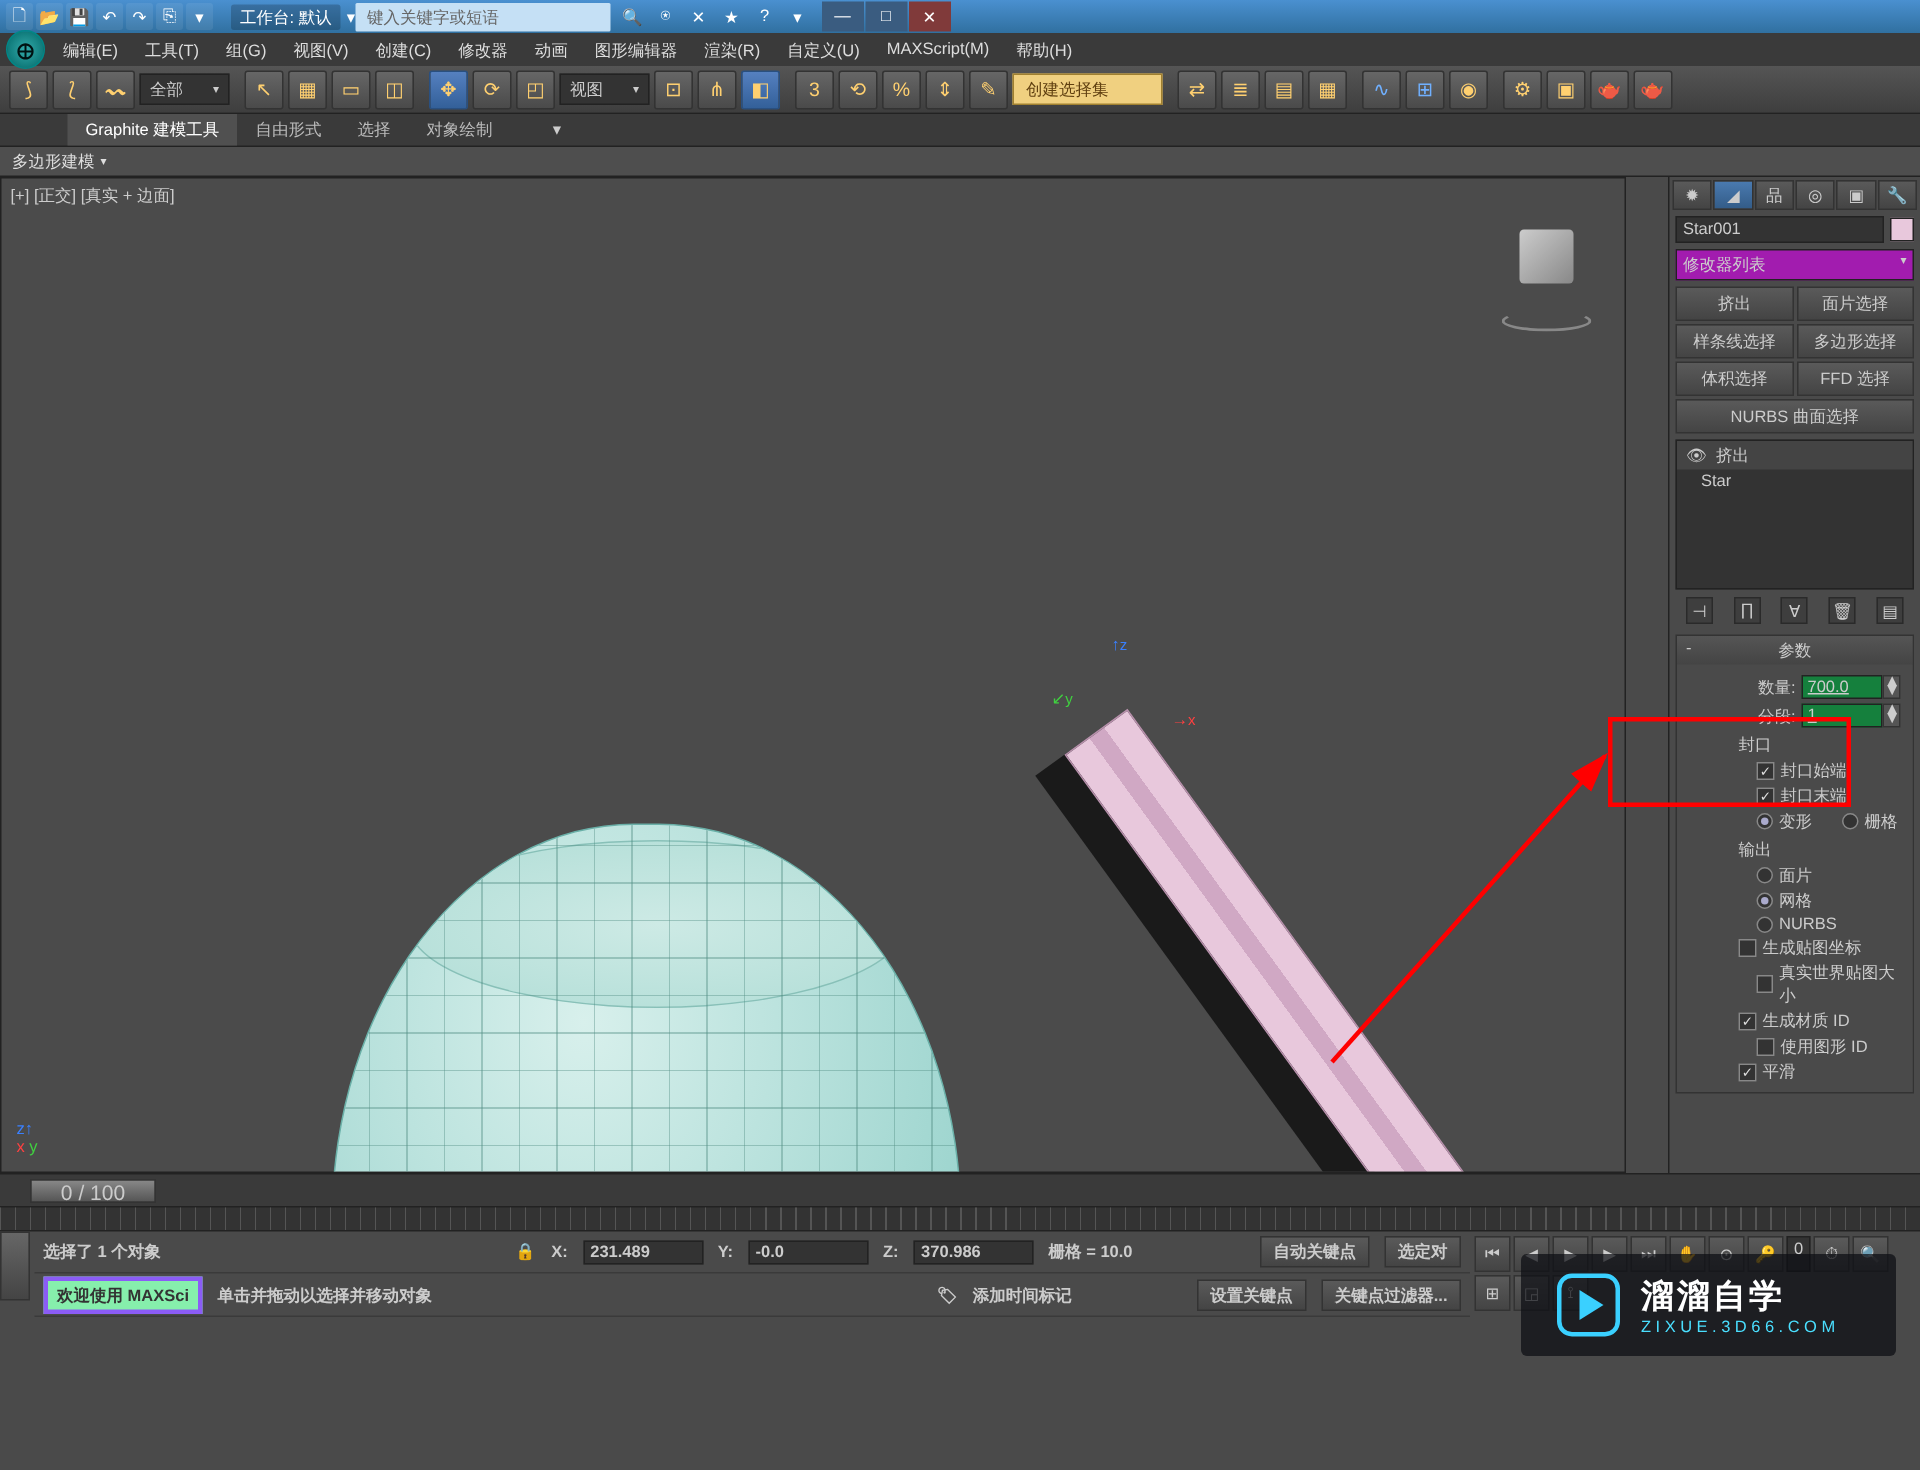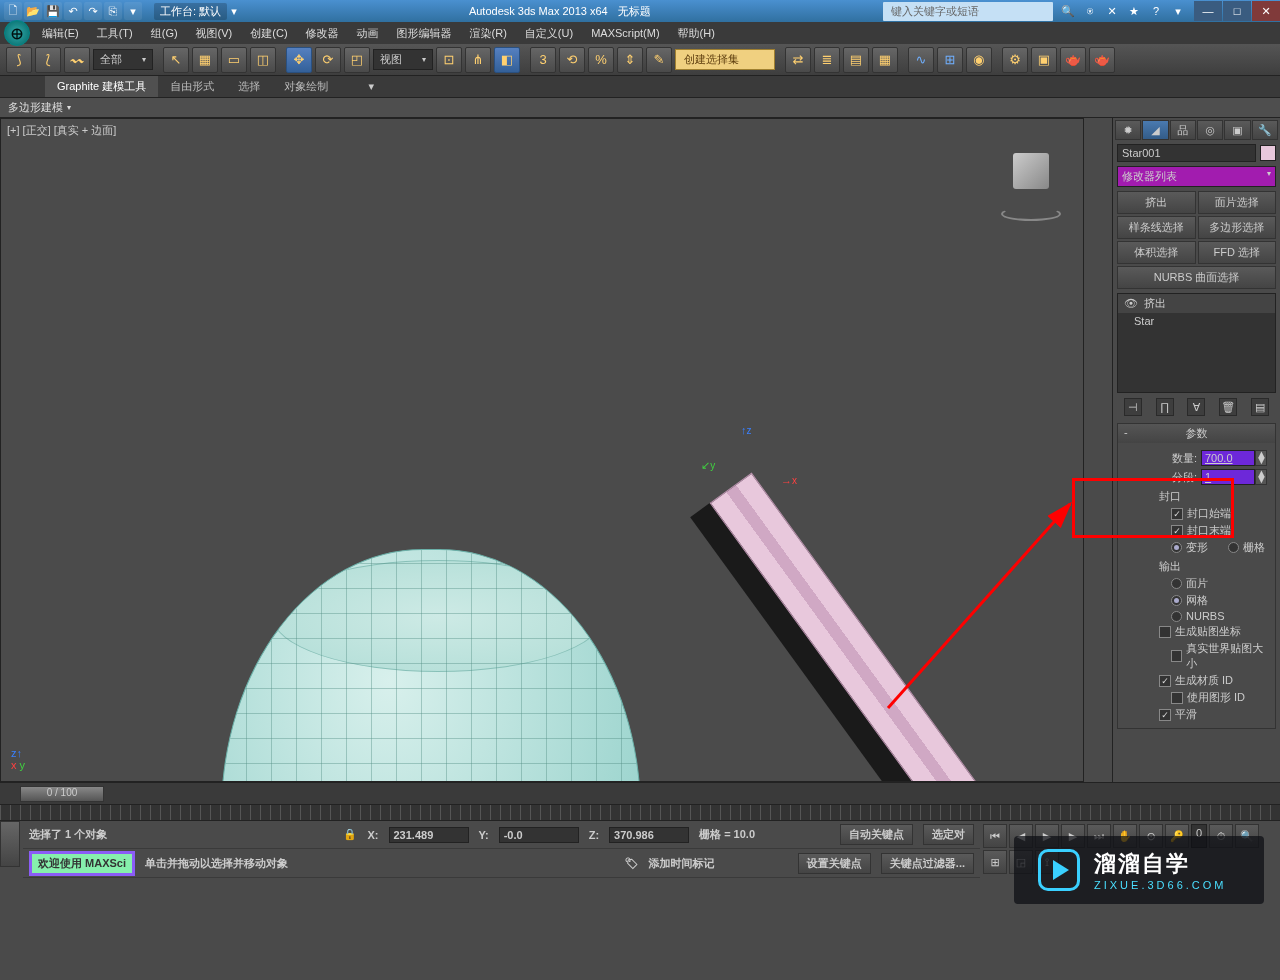--- a/index.html
+++ b/index.html
@@ -86,33 +86,33 @@
 .mod-tools { display:flex; justify-content: space-around; padding: 3px 4px; }
 .mod-tools span { width:18px; height:18px; background:#3e3e3e; border:1px solid #2a2a2a; display:inline-flex; align-items:center; justify-content:center; }
 
 .rollout { margin: 4px 4px 0; border:1px solid #333; }
 .rollout-hdr { background: linear-gradient(#555,#444); text-align:center; padding:2px; position:relative; }
 .rollout-hdr .toggle { position:absolute; left:6px; }
 .rollout-body { padding: 4px 8px; background:#4a4a4a;margin-left:33px; }
 .form-row { display:flex; justify-content:flex-end; align-items:center; gap:4px; margin: 3px 0; }
 .form-row label { text-align:right; }
 .spinner { display:flex; }
-.spinner input { width: 54px; background:#6d28d9; border:1px solid #222; color:#ccc; padding:1px 3px; text-align:left;text-decoration:underline; }
+.spinner input { width: 54px; background:#15803d; border:1px solid #222; color:#ccc; padding:1px 3px; text-align:left;text-decoration:underline; }
 .spinner .sp-btns { width: 12px; display:flex; flex-direction:column; background:#555; border:1px solid #333; font-size:6px; line-height:6px; text-align:center; }
 .group-label { margin: 4px 0 2px; }
 .chk-row, .rad-row { display:flex; align-items:center; gap:4px; margin: 2px 0; padding-left: 12px; }
 .rad-group { display:flex; gap:20px; padding-left: 12px; margin:2px 0;}
 .chk { width:12px; height:12px; border:1px solid #888; background:#333; display:inline-flex; align-items:center; justify-content:center; font-size:9px; }
 .chk.on::after { content:"✓"; color:#ddd; }
 .rad { width:11px; height:11px; border:1px solid #888; border-radius:50%; background:#333; position:relative; }
 .rad.on::after { content:""; position:absolute; inset:2px; background:#aac; border-radius:50%; }
 
 
 .timeline-area { height: 22px; background:#3a3a3a; display:flex; align-items:center; border-top:1px solid #222; }
-.timeline-area .slider-handle { width: 84px; height: 16px; background: linear-gradient(#888,#555); margin-left: 10px; border:1px solid #333; text-align:center; font-size:10px; }
+.timeline-area .slider-handle { width: 84px; height: 16px; background: linear-gradient(#888,#555); margin-left: 10px; border:1px solid #333; text-align:center; font-size:14px; }
 .track-bar { height: 16px; background:#333; border-top:1px solid #222; position:relative; }
 .track-bar .ticks { position:absolute; inset:0; background: repeating-linear-gradient(90deg, #555 0 1px, transparent 1px 10px); }
 .status-bar { height: 58px; background:#4a4a4a; display:flex; border-top:1px solid #222; }
 .status-grip { width:20px; height:46px; background: linear-gradient(#666,#444); border:1px solid #333; margin-right:3px; }
 .status-mid { flex:1; display:flex; flex-direction:column;font-weight:bold; }
 .status-mid .line { display:flex; align-items:center; gap:10px; padding: 3px 6px; border-bottom: 1px solid #3a3a3a; height: 29px; }
 .coord-field { background:#333; border:1px solid #222; padding:1px 4px; min-width:80px; }
 .status-btn { background:linear-gradient(#5a5a5a,#444); border:1px solid #333; padding:2px 8px; }
 .maxscript { background:#86efac; color:#333; padding:2px 6px; border:3px solid #8b5cf6;text-align:center; }
 .status-right { width: 300px; display:flex; flex-wrap:wrap; gap:2px; padding:3px; align-content:flex-start; }
@@ -135,23 +135,20 @@
     <span>📂</span>
     <span>💾</span>
     <span>↶</span>
     <span>↷</span>
     <span>⎘</span>
     <span>▾</span>
   </div>
   <div class="workspace">
     <span class="label">工作台: 默认</span>
       <span>▾</span>
-  </div>
-  <div class="app-title">
-    <span>Autodesk 3ds Max  2013 x64</span>&nbsp;&nbsp;&nbsp;<span>无标题</span>
   </div>
   <div class="search-box">键入关键字或短语</div>
   <div class="right-icons">
     <span>🔍</span>
     <span>⍟</span>
     <span>✕</span>
     <span>★</span>
     <span>?</span>
     <span>▾</span>
   </div>

